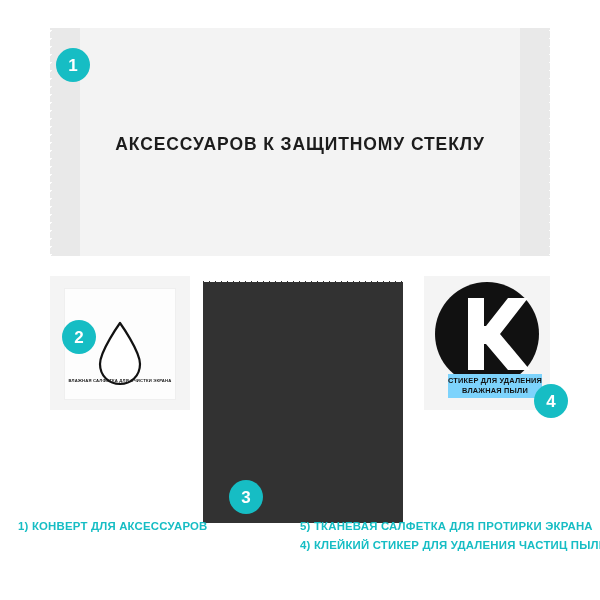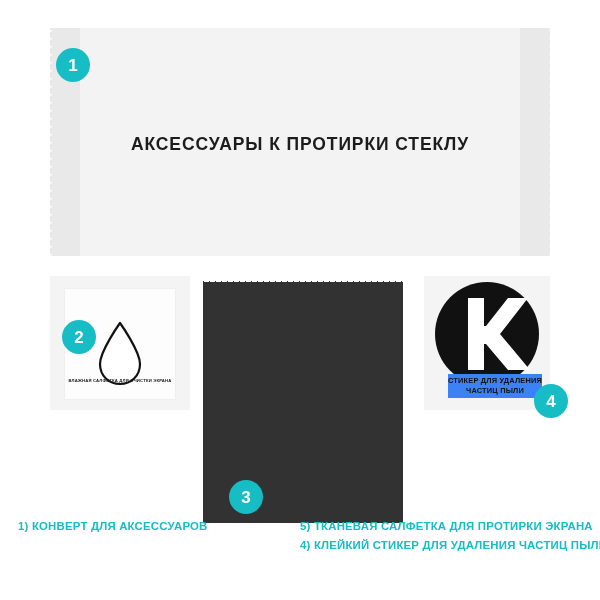--- a/index.html
+++ b/index.html
@@ -176,21 +176,21 @@
     width: 126px;
     height: 104px;
     overflow: hidden;
   }
   #sticker-caption {
     position: absolute;
     left: 24px;
     right: 8px;
     bottom: 12px;
     text-align: center;
-    background: #3b82f6;
+    background: #7dd3fc;
     color: #111111;
     font-size: 7.4px;
     font-weight: bold;
     line-height: 1.35;
     padding: 2px 0;
     letter-spacing: 0.2px;
   }
   #badge4 { left: 534px; top: 384px; }
 
   
@@ -218,21 +218,21 @@
 <body>
 
 <div id="stage">
 
   <div id="envelope">
     <div class="env-body">
       <div class="env-inner"></div>
     </div>
     <div class="zig-left"></div>
     <div class="zig-right"></div>
-    <div id="env-title">АКСЕССУАРЫ К ПРОТИРКИ СТЕКЛУ</div>
+    <div id="env-title">АКСЕССУАРОВ К ЗАЩИТНОМУ СТЕКЛУ</div>
   </div>
   <div class="badge" id="badge1">1</div>
 
   <div id="wipe">
     <div class="wipe-card">
       <svg id="drop" width="52" height="68" viewBox="0 0 52 68">
         <path d="M26 4 C26 4 6 32 6 45 C6 57 15 65 26 65 C37 65 46 57 46 45 C46 32 26 4 26 4 Z" fill="#ffffff" stroke="#121212" stroke-width="2.2" stroke-linejoin="round"></path>
       </svg>
       <div id="wipe-caption">ВЛАЖНАЯ САЛФЕТКА ДЛЯ ОЧИСТКИ ЭКРАНА</div>
     </div>
@@ -250,21 +250,21 @@
 
   <div id="sticker">
     <div class="k-wrap">
       <svg width="126" height="104" viewBox="0 0 126 104">
         <circle cx="63" cy="52" r="52" fill="#111111"></circle>
         <path d="M44 16 L44 88 L60 88 L60 62 L62 62 L84 88 L106 88 L76 52 L104 16 L84 16 L62 44 L60 44 L60 16 Z" fill="#ffffff"></path>
       </svg>
     </div>
     <div id="sticker-caption">
       <div>СТИКЕР ДЛЯ УДАЛЕНИЯ</div>
-      <div>ЧАСТИЦ ПЫЛИ</div>
+      <div>ВЛАЖНАЯ ПЫЛИ</div>
     </div>
   </div>
   <div class="badge" id="badge4">4</div>
 
   <div id="legend">
     <div class="col">
       <div class="row">1) КОНВЕРТ ДЛЯ АКСЕССУАРОВ</div>
     </div>
     <div class="col">
       <div class="row">5) ТКАНЕВАЯ САЛФЕТКА ДЛЯ ПРОТИРКИ ЭКРАНА</div>

